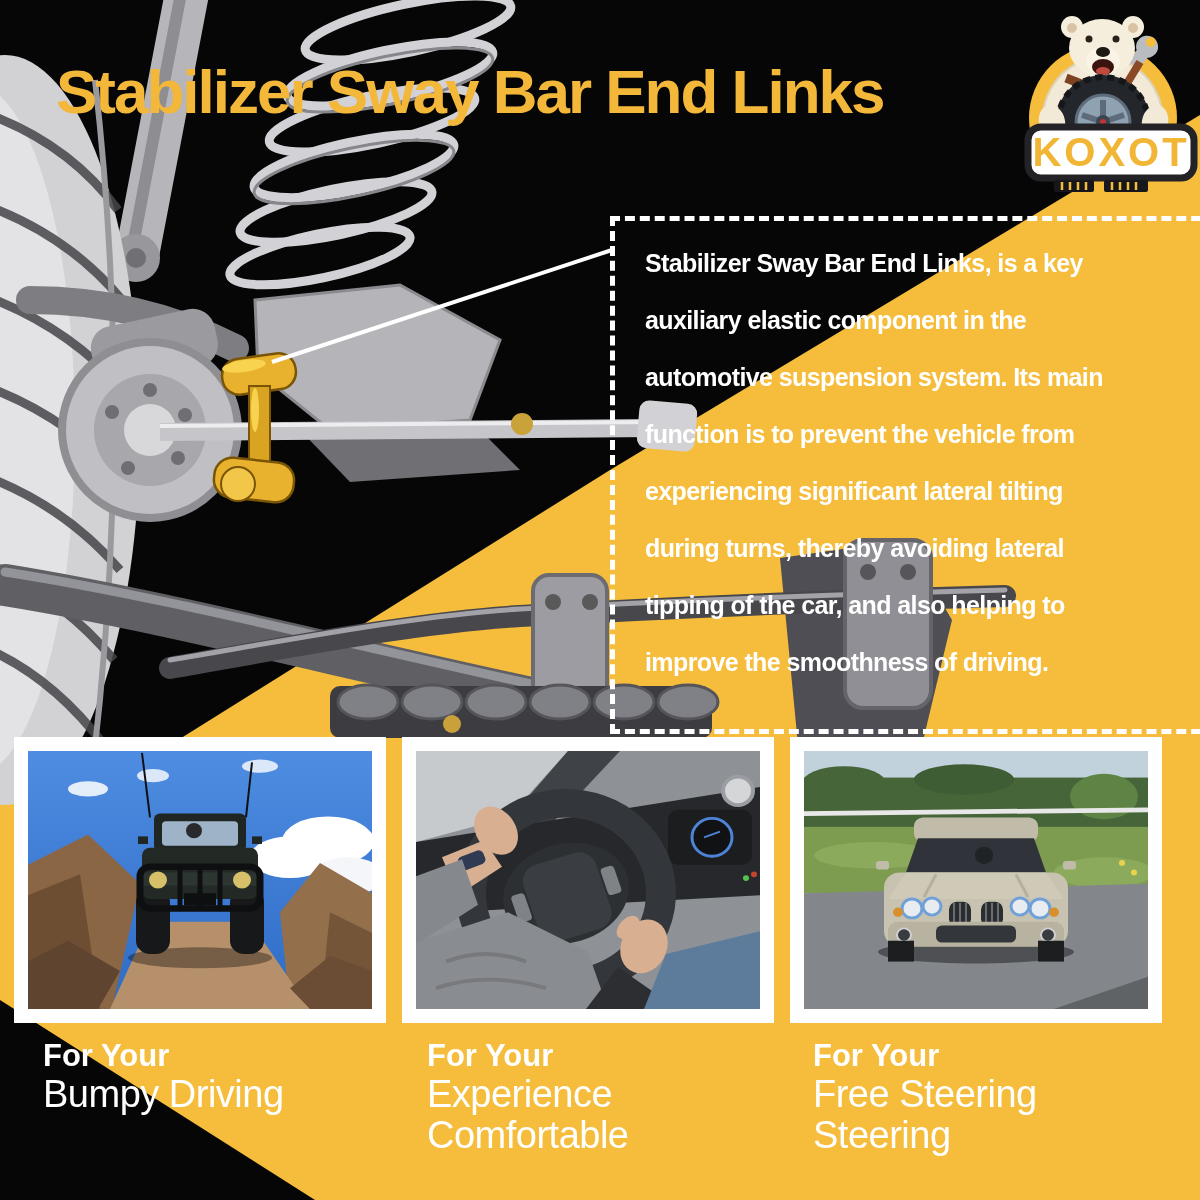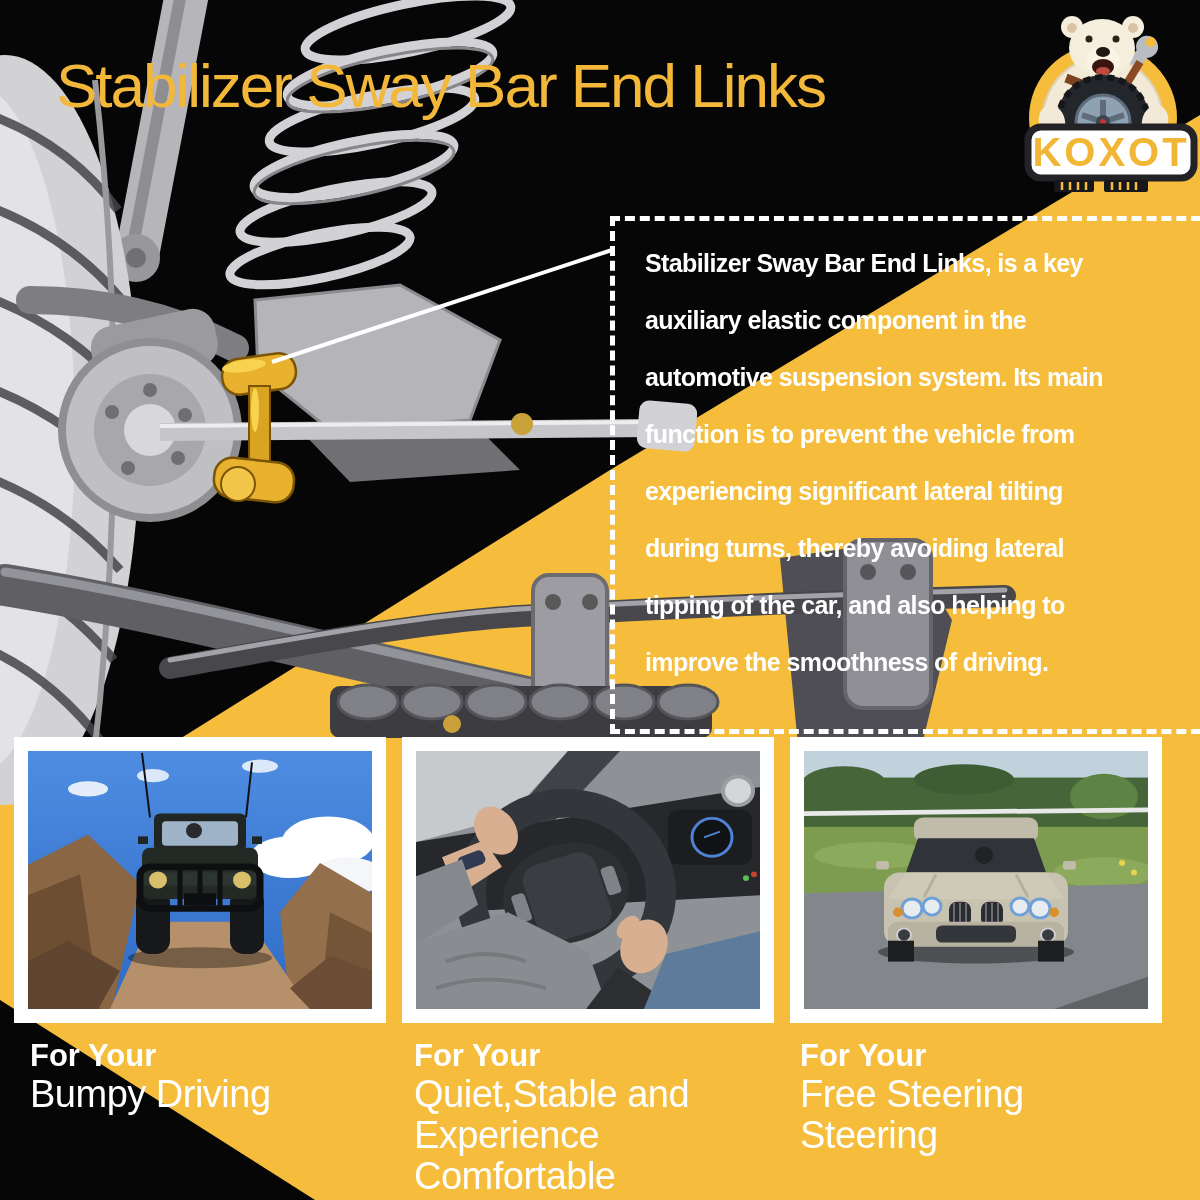--- a/index.html
+++ b/index.html
@@ -6,22 +6,22 @@
   body{
     width:1200px;height:1200px;position:relative;overflow:hidden;
     background:#F5BD3B;
     font-family:"Liberation Sans","DejaVu Sans",sans-serif;
   }
   .layer{position:absolute;inset:0;width:1200px;height:1200px;}
   .z0{z-index:0}.z1{z-index:1}.z3{z-index:3}
 
   
   .title{
-    position:absolute;left:56px;top:50px;z-index:2;
-    font-size:62px;font-weight:normal;letter-spacing:-2px;
+    position:absolute;left:56px;top:56px;z-index:2;
+    font-size:62px;font-weight:bold;letter-spacing:-2px;
     color:#F3B73A;white-space:nowrap;
   }
 
   
   .descbox{
     position:absolute;left:610px;top:216px;width:567px;height:494px;z-index:2;
     border:5px dashed #FFFFFF;
     padding:14px 14px 0 30px;
   }
   .descline{
@@ -31,21 +31,21 @@
 
   
   .photo{
     position:absolute;top:737px;width:372px;height:286px;z-index:3;
     background:#FFFFFF;box-sizing:border-box;padding:14px;
   }
   .photo svg{display:block;width:344px;height:258px;}
   .p1{left:14px}.p2{left:402px}.p3{left:790px}
 
   
-  .cap{position:absolute;z-index:3;color:#FFFFFF;}
+  .cap{position:absolute;z-index:3;color:#FFFFFF;margin-left:13px;}
   .cap .pre{font-size:31px;font-weight:bold;line-height:36px;}
   .cap .big{font-size:38px;font-weight:normal;line-height:41px;letter-spacing:-0.5px;}
   .c1{left:30px;top:1038px;}
   .c2{left:414px;top:1038px;}
   .c3{left:800px;top:1038px;}
 </style>
 </head>
 <body>
 
 <svg class="layer z0" viewBox="0 0 1200 1200">
@@ -379,21 +379,20 @@
   </svg>
 </div>
 
 <div class="cap c1">
   <div class="pre">For Your</div>
   <div class="big">Bumpy Driving</div>
 </div>
 
 <div class="cap c2">
   <div class="pre">For Your</div>
-  <div class="big">Quiet,Stable and</div>
   <div class="big">Experience</div>
   <div class="big">Comfortable</div>
 </div>
 
 <div class="cap c3">
   <div class="pre">For Your</div>
   <div class="big">Free Steering</div>
   <div class="big">Steering</div>
 </div>
 

